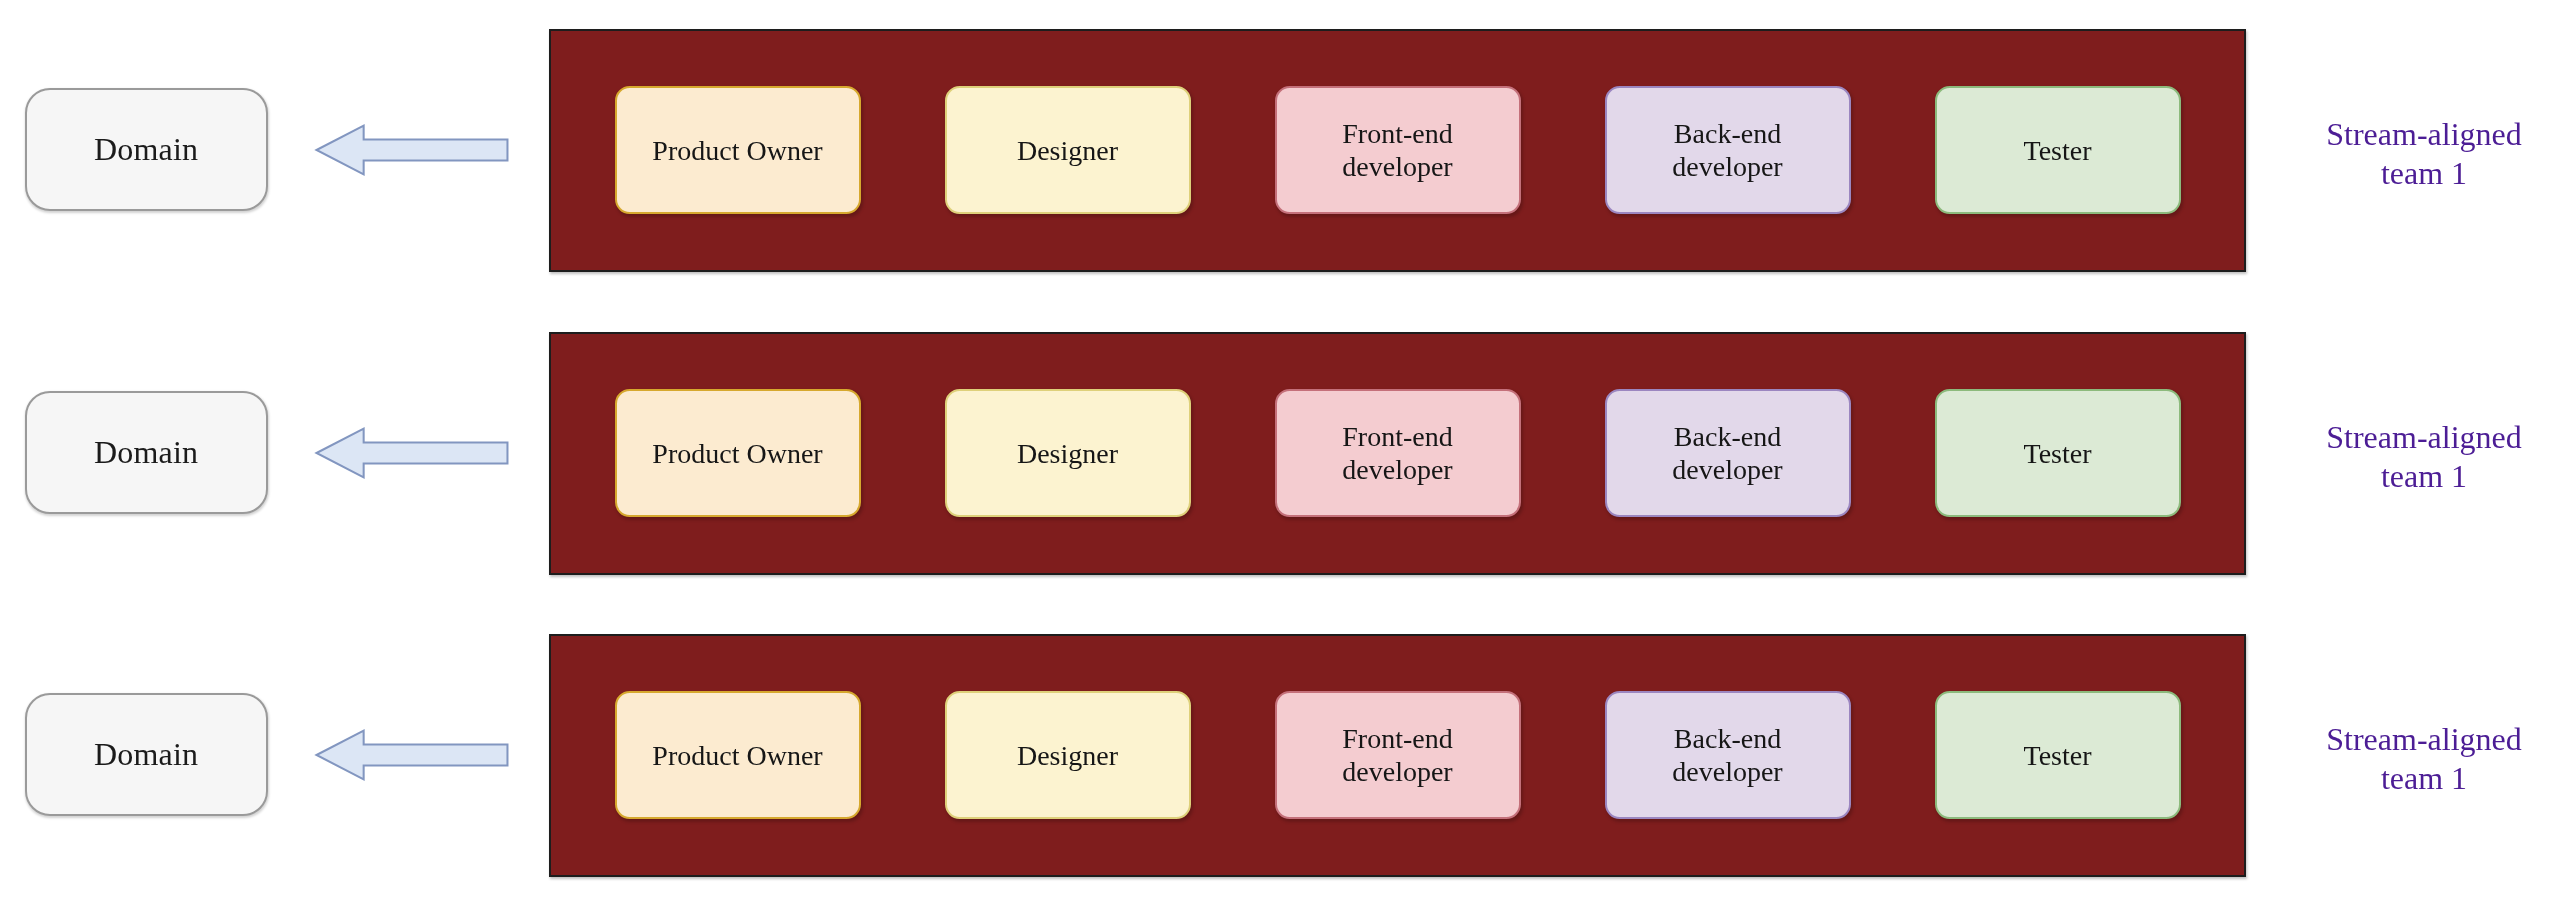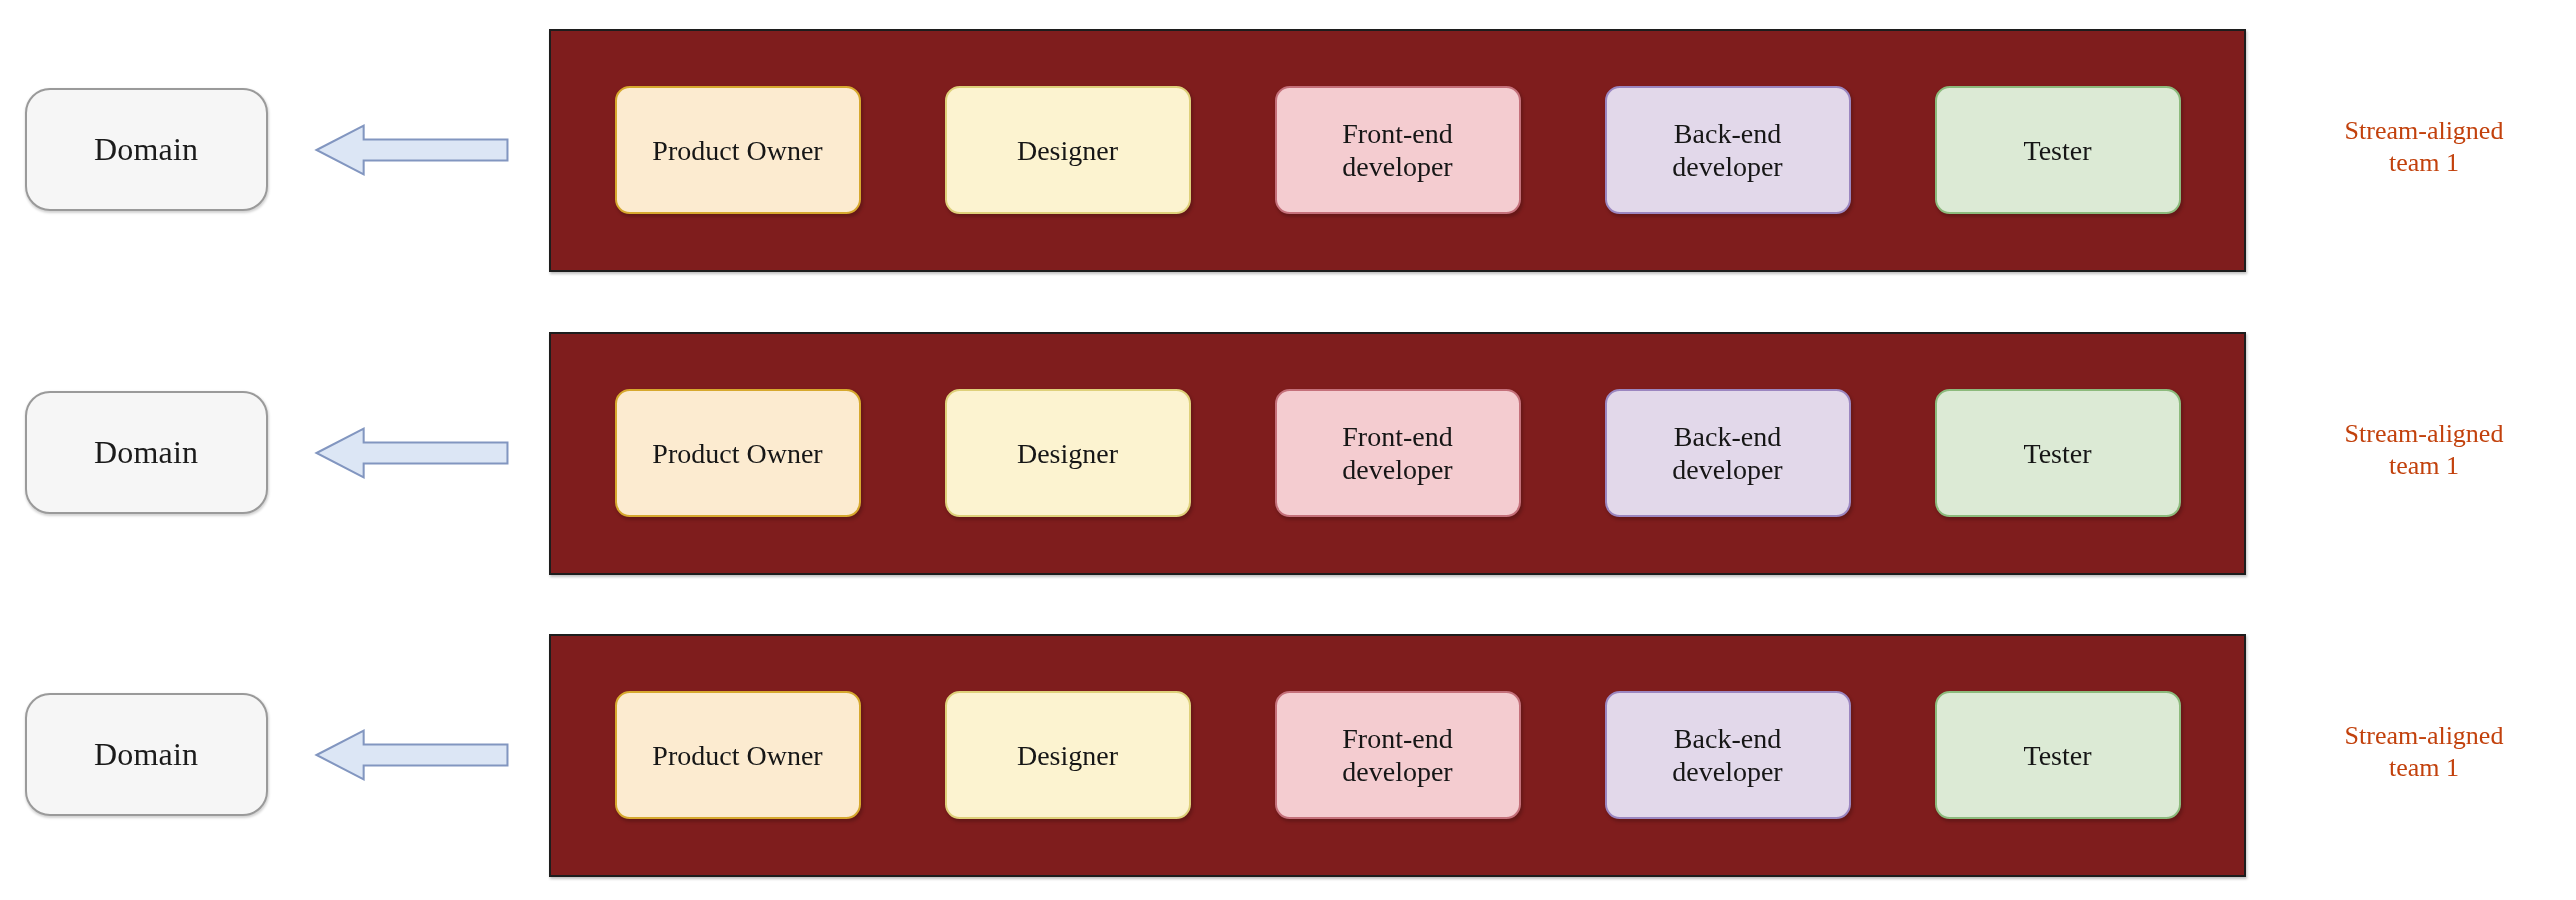--- a/index.html
+++ b/index.html
@@ -113,23 +113,23 @@
     padding: 0 6.6px;
   }
 
   
   .team-caption {
     position: absolute;
     left: 2285px;
     top: 88px;
     width: 278px;
     text-align: center;
-    font-size: 26px;
+    font-size: 32px;
     line-height: 1.22;
-    color: #c2410c;
+    color: #4c1d95;
   }
   .team-caption .cap-line { display: block; }
 </style>
 </head>
 <body>
 
 <div id="diagram">
     <div class="team-row" style="top: 27px;">
       <div class="domain-box">
         <div class="domain-label">Domain</div>

